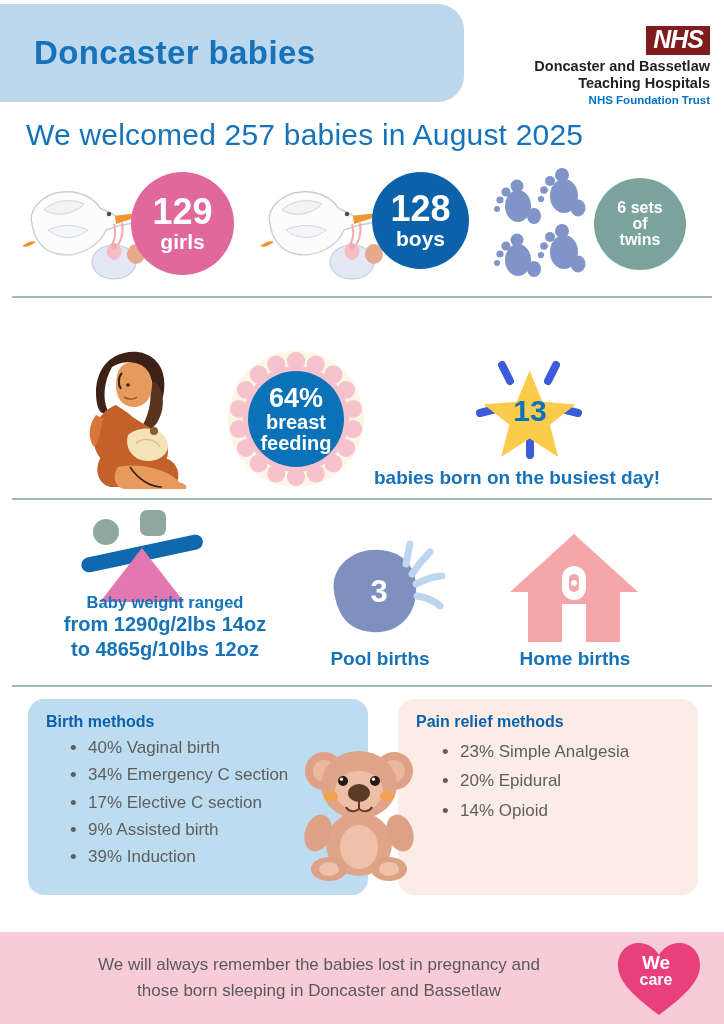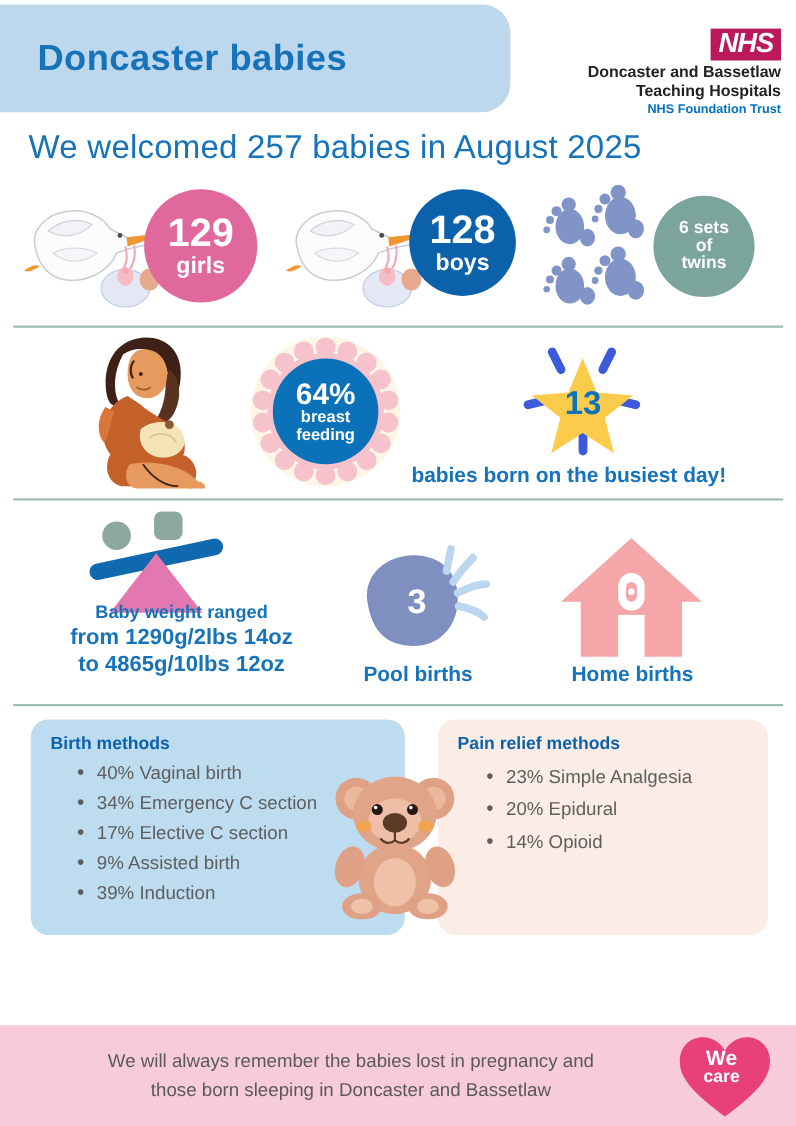--- a/index.html
+++ b/index.html
@@ -22,21 +22,21 @@
   .title-text {
     margin-left: 34px;
     font-size: 33px; font-weight: bold; color: #1673BA;
     letter-spacing: .4px;
   }
   .nhs-block {
     position: absolute; right: 14px; top: 26px; width: 240px;
     text-align: right;
   }
   .nhs-logo {
-    display: inline-block; background: #be185d; color: #fff;
+    display: inline-block; background: #7f1d1d; color: #fff;
     font-size: 25px; font-weight: bold; font-style: italic;
     letter-spacing: -1px; padding: 1px 7px 2px 7px; line-height: 1.02;
   }
   .trust-name {
     color: #231f20; font-size: 14.5px; font-weight: bold;
     line-height: 1.18; margin-top: 3px;
   }
   .trust-sub { color: #0072C6; font-size: 11.5px; font-weight: bold; margin-top: 2px; }
 
   
@@ -62,31 +62,31 @@
   }
   .circle.girls { left: 131px; top: 6px; width: 103px; height: 103px; background: #E0689C; }
   .circle.boys  { left: 372px; top: 6px; width: 97px;  height: 97px;  background: #0B62AB; }
   .circle.twins { left: 594px; top: 12px; width: 92px;  height: 92px;  background: #7BA49D; }
   .c-num { font-size: 36px; }
   .c-lbl { font-size: 21px; }
   .twins-lbl { font-size: 16px; }
   .feet-wrap { position: absolute; left: 490px; top: 2px; width: 105px; height: 110px; }
 
   
-  .row-feed { height: 155px; padding-top: 4px; }
+  .row-feed { height: 155px; padding-top: 4px; margin-top: 45px; }
   .mother { position: absolute; left: 66px; top: 4px; }
   .badge-wrap { position: absolute; left: 226px; top: 6px; width: 140px; height: 140px; }
   .badge-inner {
     position: absolute; left: 22px; top: 22px; width: 96px; height: 96px;
     border-radius: 50%; background: #0B72B9; color: #fff;
     display: flex; flex-direction: column; align-items: center; justify-content: center;
     line-height: 1.05; text-align: center; font-weight: bold;
   }
   .badge-pct { font-size: 27px; }
-  .badge-t { font-size: 15px; }
+  .badge-t { font-size: 20px; }
   .star-wrap { position: absolute; left: 468px; top: 8px; width: 124px; height: 118px; }
   .busiest {
     position: absolute; left: 374px; top: 124px; color: #1673BA;
     font-size: 19px; font-weight: bold;
   }
 
   
   .row-w { height: 185px; padding-top: 19px; }
   .scales { position: absolute; left: 72px; top: 4px; }
   .wtext { position: absolute; left: 20px; top: 93px; width: 290px; text-align: center; color: #1673BA; }

